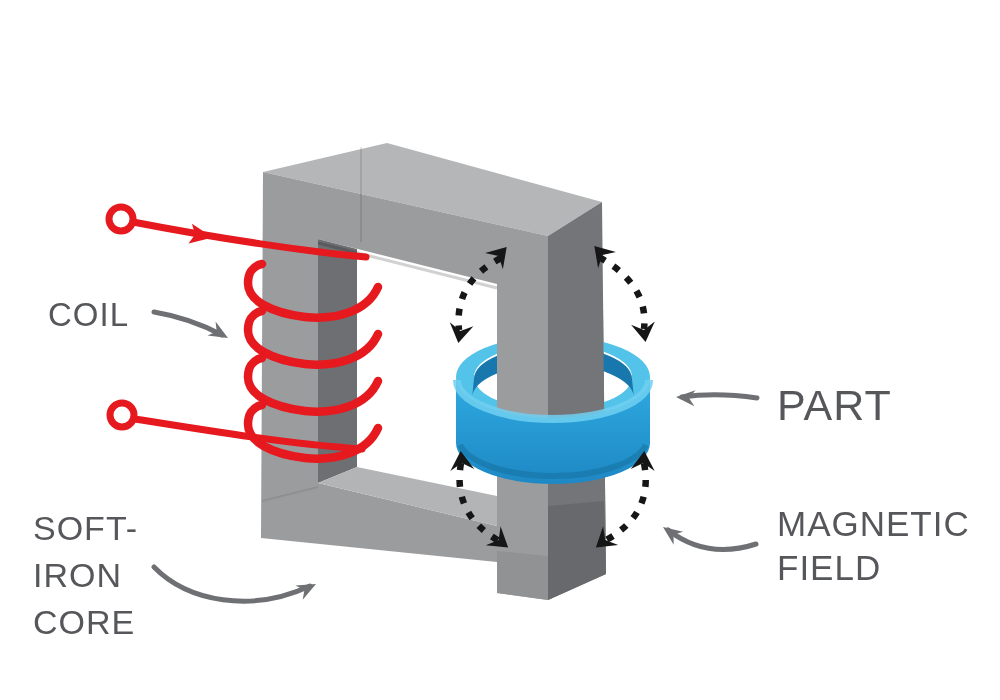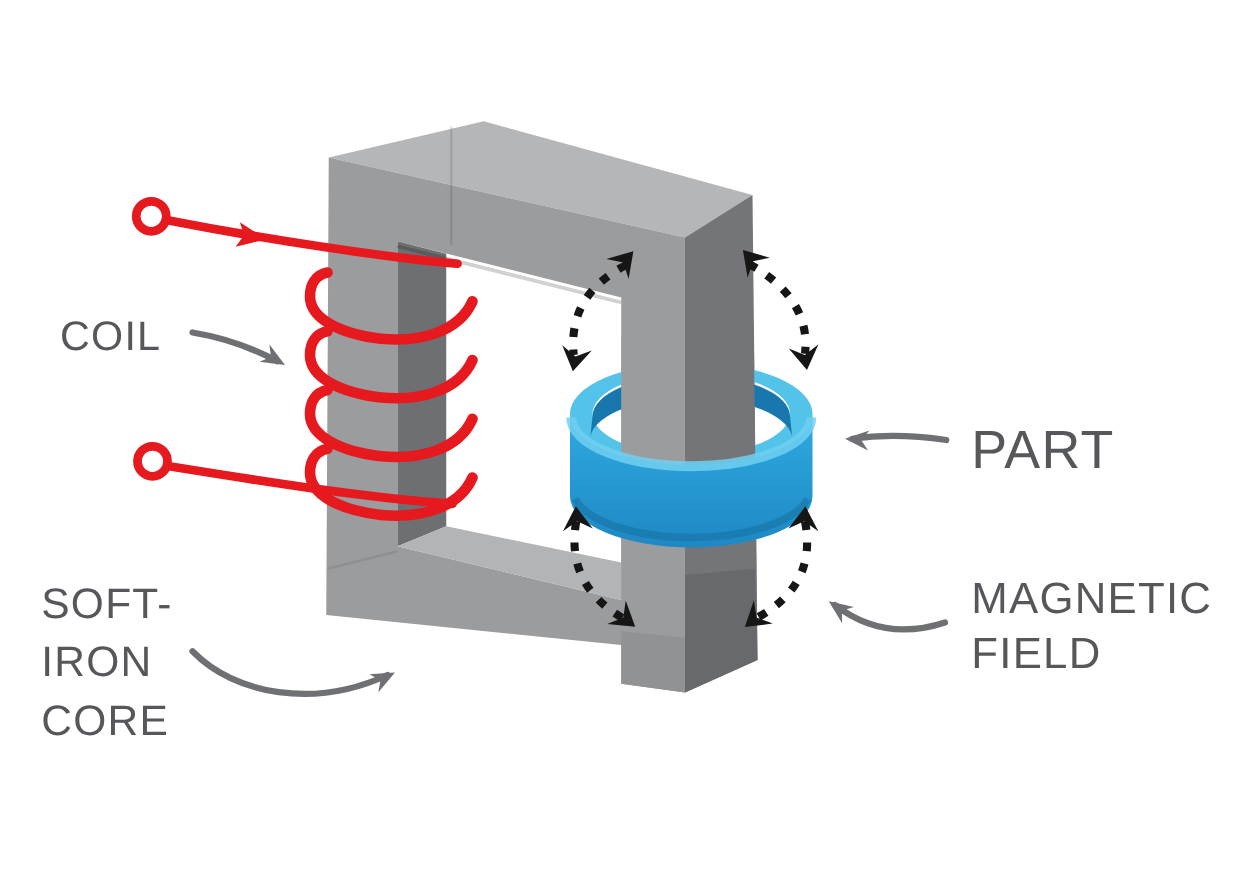--- a/index.html
+++ b/index.html
@@ -1,16 +1,16 @@
 <!DOCTYPE html>
 <html><head>
 <meta charset="utf-8">
 <style>
   html,body{margin:0;padding:0;background:#ffffff;}
-  .stage{width:1000px;height:644px;position:relative;background:#ffffff;overflow:hidden;}
+  .stage{width:1000px;height:644px;position:relative;background:#ffffff;overflow:hidden;margin-top:46px;}
   svg{display:block;}
   text{font-family:"Liberation Sans","DejaVu Sans",sans-serif;font-weight:400;}
   .lbl{letter-spacing:1px;}
 </style>
 </head>
 <body>
 
 <div class="stage">
 <svg width="1000" height="700" viewBox="0 0 1000 700">
   <defs>

